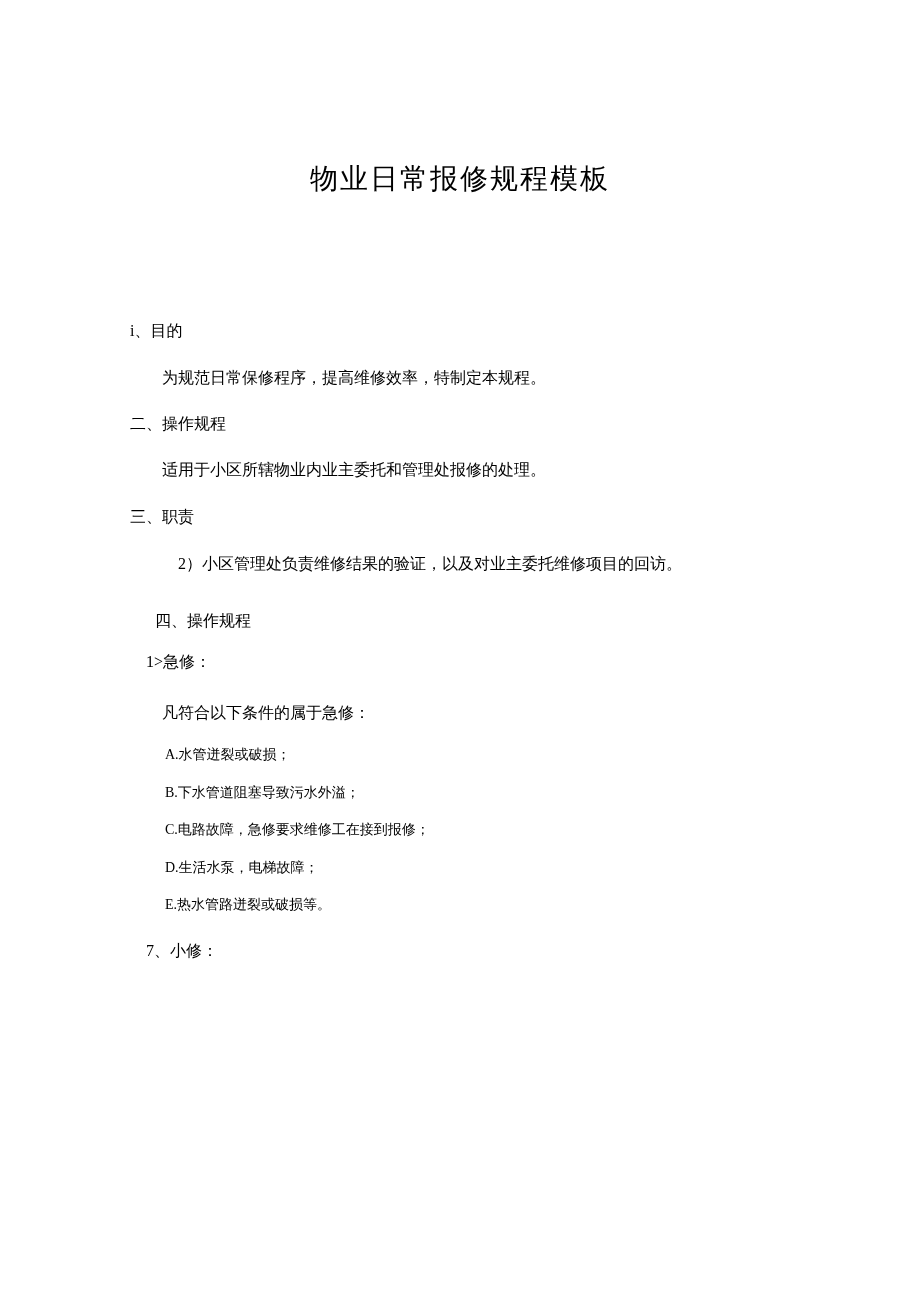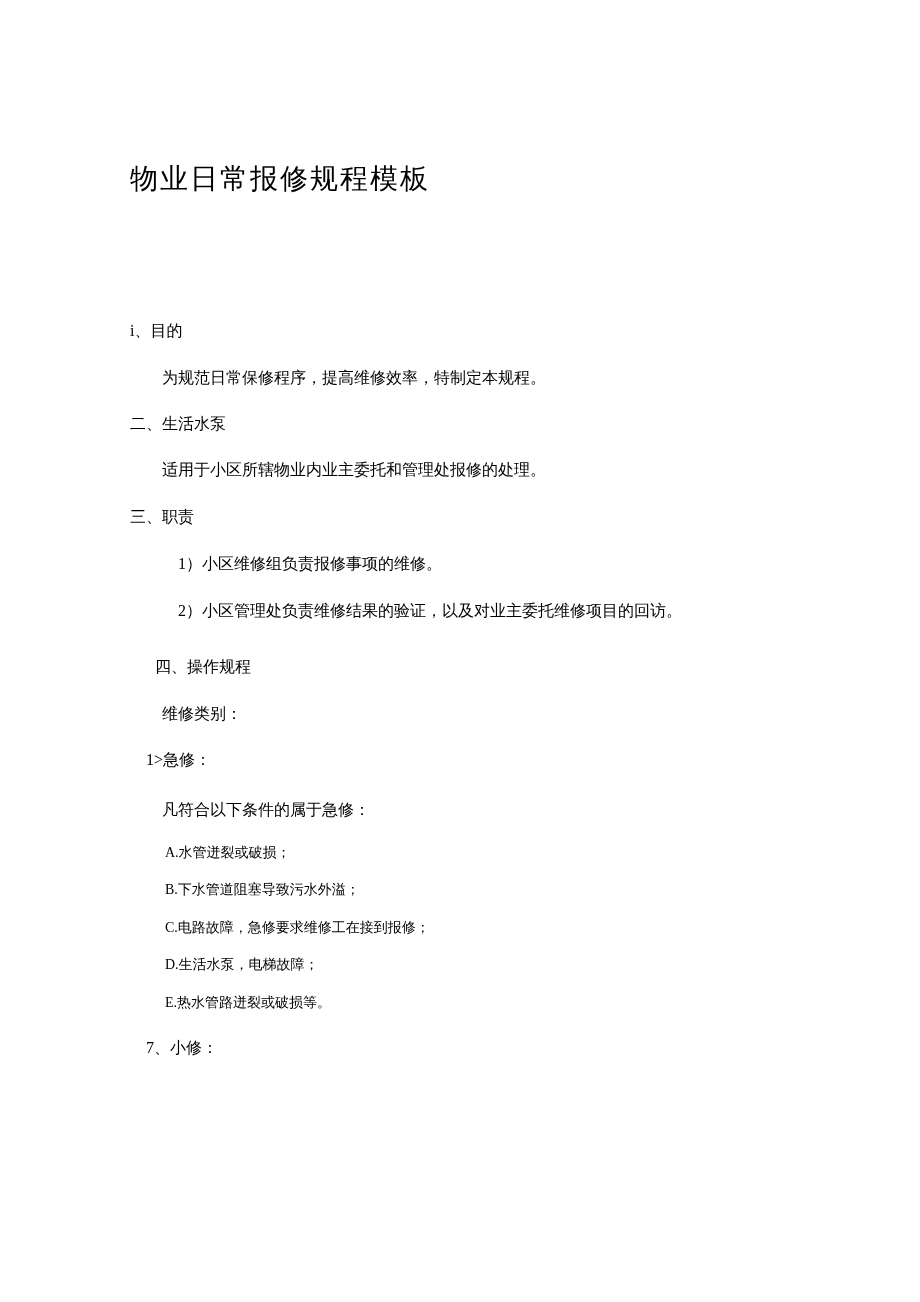--- a/index.html
+++ b/index.html
@@ -8,21 +8,21 @@
       background: #fff;
       font-family: "SimSun", "宋体", serif;
       width: 920px;
       min-height: 1302px;
     }
     .page {
       padding: 160px 130px 100px 130px;
       box-sizing: border-box;
     }
     .title {
-      text-align: left;
+      text-align: center;
       font-size: 28px;
       font-weight: normal;
       margin: 0 0 120px 0;
       letter-spacing: 2px;
     }
     .section-heading {
       font-size: 16px;
       margin: 16px 0 16px 0;
       line-height: 1.6;
     }
@@ -65,29 +65,27 @@
   </style>
 </head>
 <body>
 
 <div class="page">
   <h1 class="title">物业日常报修规程模板</h1>
 
   <div class="section-heading">i、目的</div>
   <div class="body-text">为规范日常保修程序，提高维修效率，特制定本规程。</div>
 
-  <div class="section-heading">二、生活水泵</div>
+  <div class="section-heading">二、操作规程</div>
   <div class="body-text">适用于小区所辖物业内业主委托和管理处报修的处理。</div>
 
   <div class="section-heading">三、职责</div>
-  <div class="numbered-item">1）小区维修组负责报修事项的维修。</div>
   <div class="numbered-item">2）小区管理处负责维修结果的验证，以及对业主委托维修项目的回访。</div>
 
   <div class="section-heading" style="margin-top:24px;margin-left:25px;">四、操作规程</div>
-  <div class="body-text">维修类别：</div>
 
   <div class="sub-heading">1&gt;急修：</div>
   <div class="list-intro">凡符合以下条件的属于急修：</div>
   <div class="list-item">A.水管迸裂或破损；</div>
   <div class="list-item">B.下水管道阻塞导致污水外溢；</div>
   <div class="list-item">C.电路故障，急修要求维修工在接到报修；</div>
   <div class="list-item">D.生活水泵，电梯故障；</div>
   <div class="list-item">E.热水管路迸裂或破损等。</div>
 
   <div class="sub-heading">7、小修：</div>

